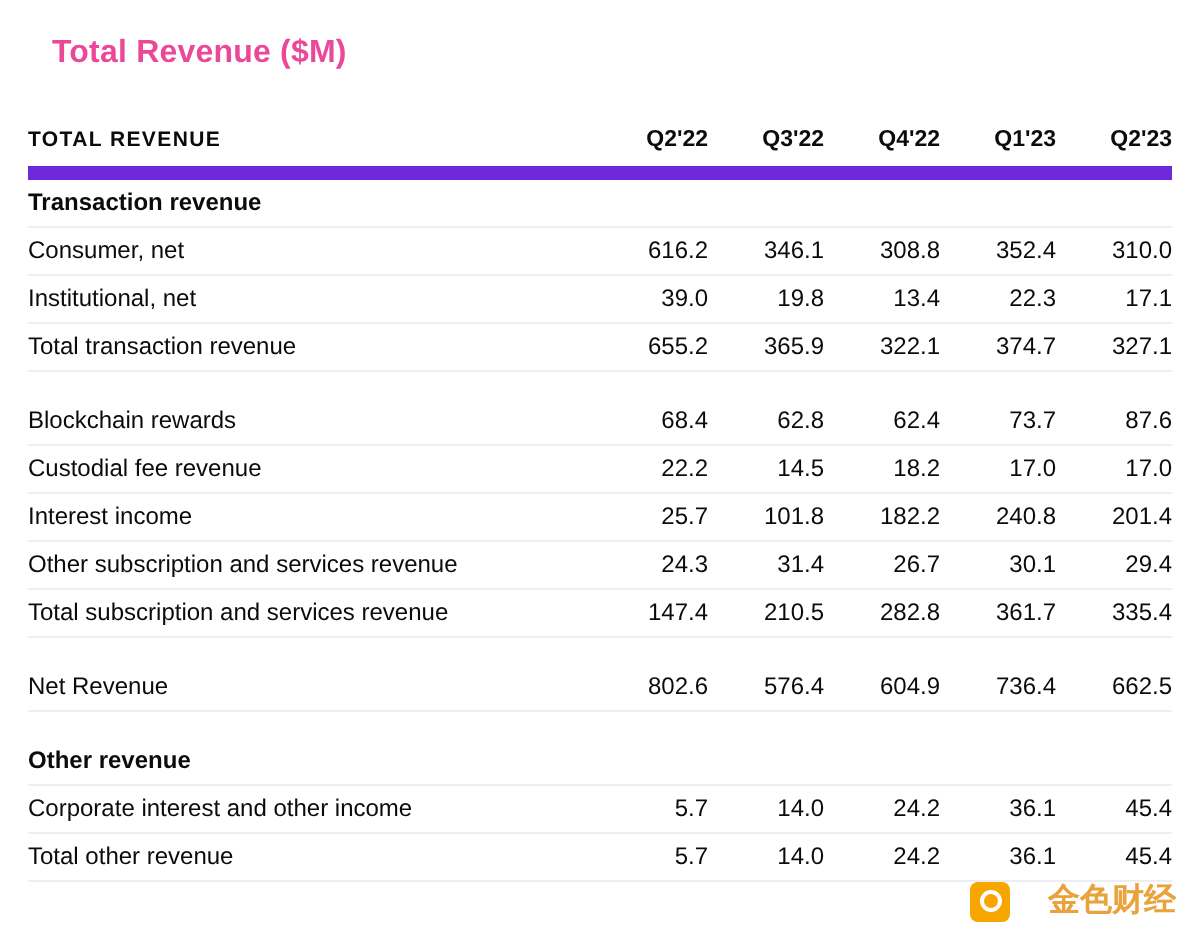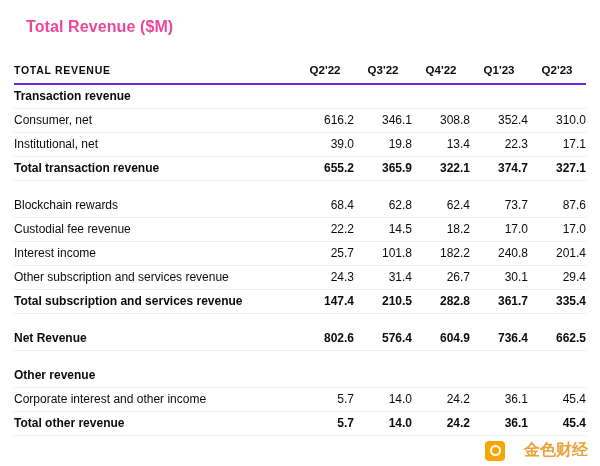--- a/index.html
+++ b/index.html
@@ -24,32 +24,32 @@
     display: flex;
     align-items: center;
     border-bottom: 1px solid #ECEEF1;
     font-size: 12px;
     padding: 4px 0 5px 0;
     min-height: 21px;
   }
   .row .label { flex: 1; text-align: left; }
   .row .val { width: 58px; text-align: right; white-space: nowrap; }
   .header-row {
-    border-bottom: 2px solid #6d28d9;
+    border-bottom: 7px solid #6d28d9;
     padding-bottom: 7px;
   }
   .header-row .label {
     font-size: 10.5px;
     font-weight: 700;
     letter-spacing: 0.7px;
     text-transform: uppercase;
   }
-  .header-row .val { font-weight: 700; font-size: 11.5px; text-align: center; }
+  .header-row .val { font-weight: 700; font-size: 11.5px; }
   .heading-row .label { font-weight: 700; }
-  .total-row { font-weight: 700; }
+  .total-row { font-weight: 400; }
   .section + .section { margin-top: 13px; }
   .watermark {
     position: absolute;
     right: 12px;
     bottom: 5px;
     display: flex;
     align-items: center;
     gap: 19px;
     font-size: 16px;
     font-weight: 700;

